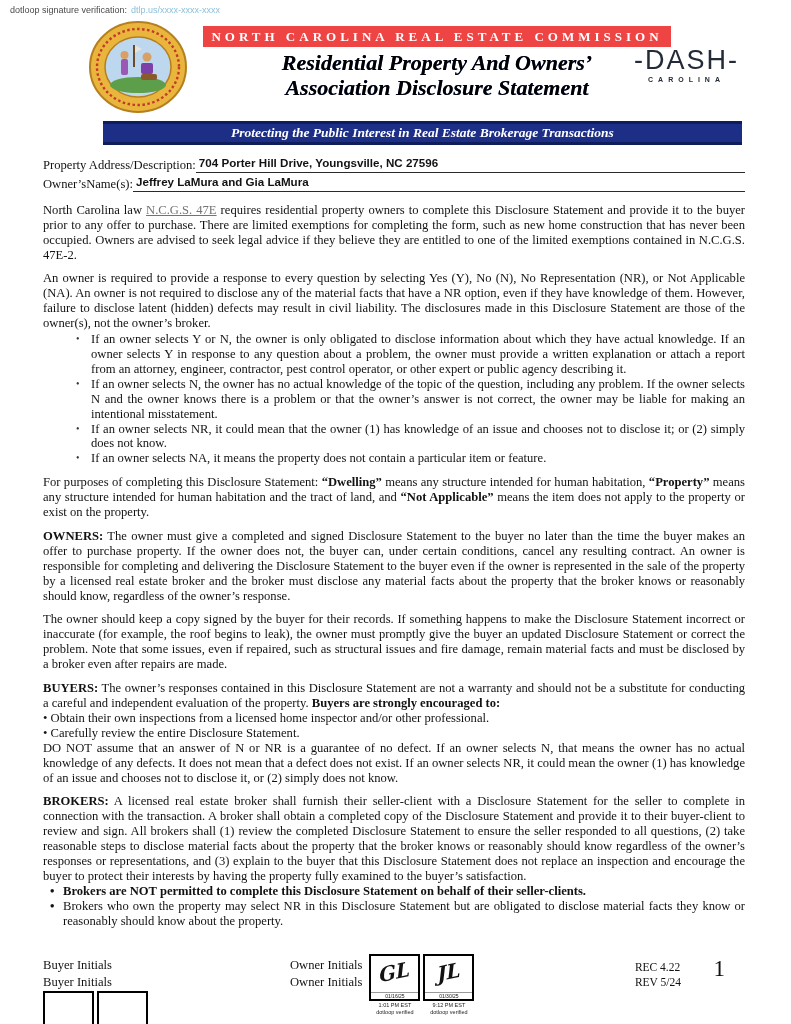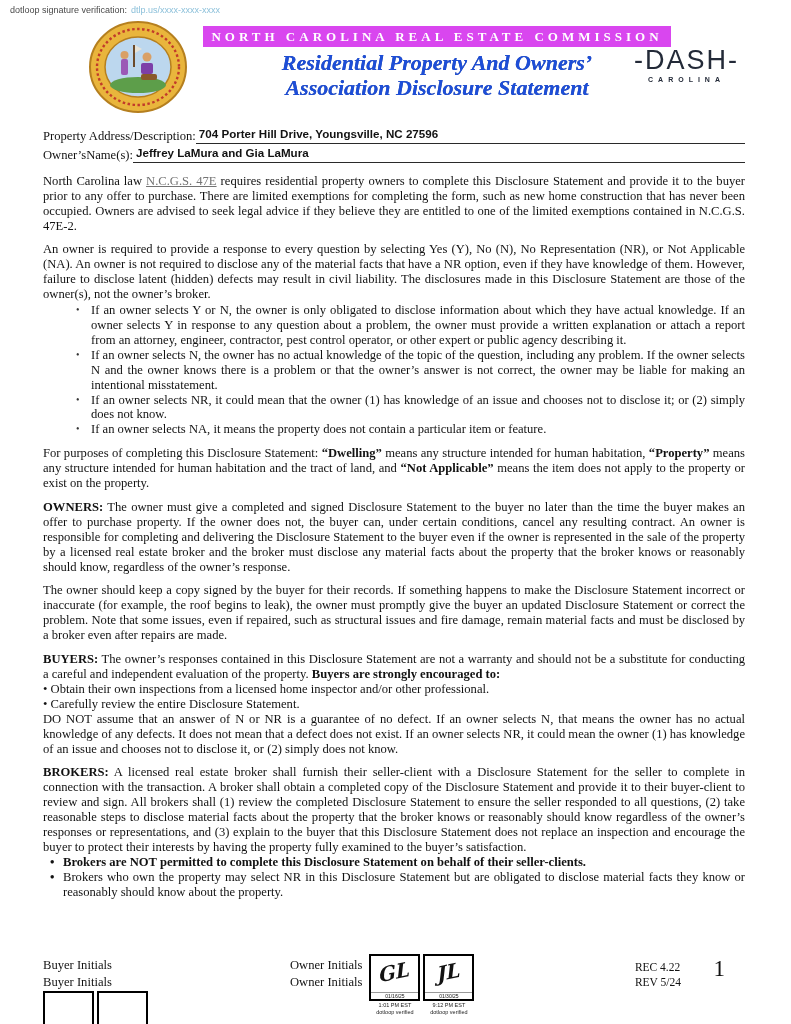--- a/index.html
+++ b/index.html
@@ -5,23 +5,23 @@
   html,body{margin:0;padding:0;background:#e9e9e9;}
   .page{position:relative;width:791px;height:1024px;background:#ffffff;overflow:hidden;
         font-family:"Liberation Serif",serif;color:#121212;}
   
   .verify-bar{padding:5px 0 0 10px;font-family:"Liberation Sans",sans-serif;font-size:9px;color:#4a4a4a;}
   .verify-link{color:#8cc0da;text-decoration:none;filter:blur(.6px);margin-left:4px;}
   
   .header{position:relative;height:95px;margin-top:6px;}
   .seal{position:absolute;left:86px;top:0;}
   .header-center{position:absolute;left:203px;top:5px;width:468px;text-align:center;}
-  .commission-banner{background:#d946ef;color:#fff;font-weight:bold;font-size:13px;
+  .commission-banner{background:#ef4444;color:#fff;font-weight:bold;font-size:13px;
         letter-spacing:4px;padding:3px 0 2px;white-space:nowrap;}
-  .doc-title{color:#1d4ed8;font-size:22px;font-weight:bold;font-style:italic;line-height:1.12;
+  .doc-title{color:#000000;font-size:22px;font-weight:bold;font-style:italic;line-height:1.12;
         margin-top:4px;text-shadow:0 0 .4px #28418e;}
   .dash-logo{position:absolute;right:52px;top:26px;text-align:center;color:#232a38;}
   .dash-word{font-family:"Liberation Sans",sans-serif;font-size:27px;font-weight:400;
         letter-spacing:2px;line-height:1;}
   .dash-sub{font-family:"Liberation Sans",sans-serif;font-size:7px;font-weight:bold;
         letter-spacing:5px;margin-top:2px;}
   .tagline{margin:5px 49px 0 103px;background:#1c2e85;border-top:3px solid #101d5c;
         border-bottom:3px solid #101d5c;color:#fff;font-style:italic;font-weight:bold;
         font-size:13.5px;text-align:center;padding:1px 0;}
   
@@ -87,20 +87,21 @@
         <div>Residential Property And Owners’</div>
         <div>Association Disclosure Statement</div>
       </div>
     </div>
     <div class="dash-logo">
       <div class="dash-word">-DASH-</div>
       <div class="dash-sub">CAROLINA</div>
     </div>
   </div>
 
+  <div class="tagline">Protecting the Public Interest in Real Estate Brokerage Transactions</div>
 
   <div class="content">
 
     <div class="form-line">
       <span class="form-label">Property Address/Description:</span>
       <span class="form-value">704 Porter Hill Drive, Youngsville, NC 27596</span>
     </div>
     <div class="form-line">
       <span class="form-label">Owner’sName(s):</span>
       <span class="form-value">Jeffrey LaMura and Gia LaMura</span>

